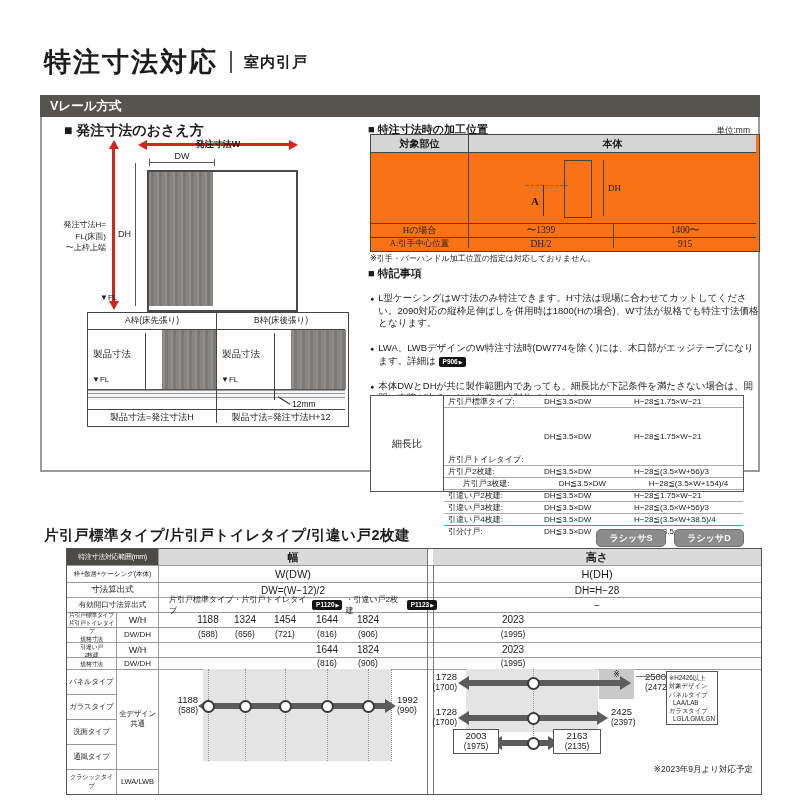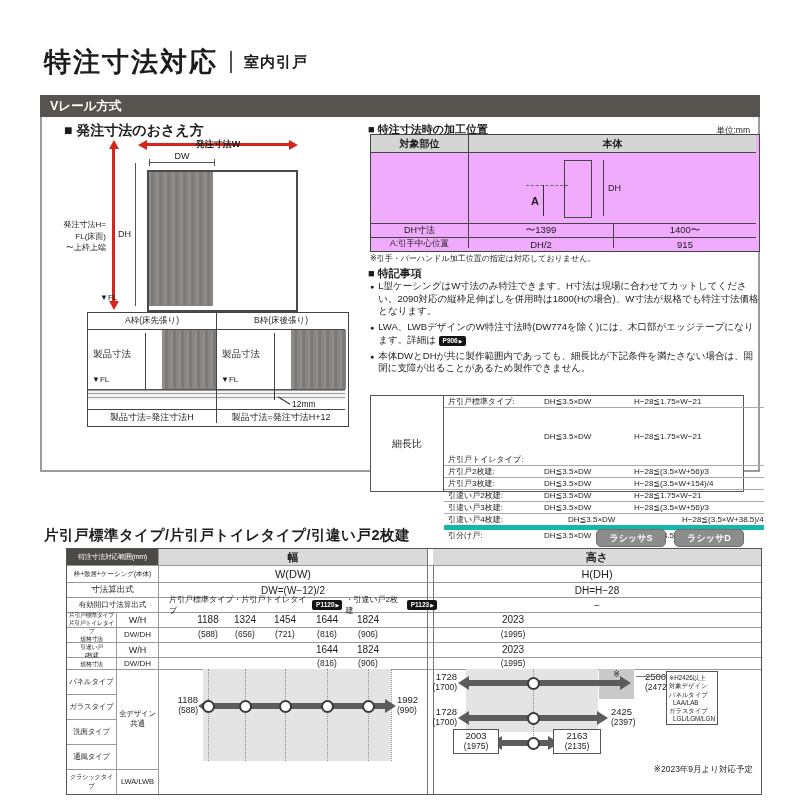--- a/index.html
+++ b/index.html
@@ -23,21 +23,21 @@
   .rtl{border-top:5px solid transparent;border-bottom:5px solid transparent;border-right:9px solid #d6251d;}
   .rtr{border-top:5px solid transparent;border-bottom:5px solid transparent;border-left:9px solid #d6251d;}
   .rtu{border-left:5px solid transparent;border-right:5px solid transparent;border-bottom:9px solid #d6251d;}
   .rtd{border-left:5px solid transparent;border-right:5px solid transparent;border-top:9px solid #d6251d;}
   .wood{background:#868380;background-image:repeating-linear-gradient(90deg,#8f8c89 0 2px,#7c7976 2px 5px,#888582 5px 8px);}
   .num{line-height:1.12;font-size:9.5px;text-align:center;}
   .num .sub{font-size:8.5px;}
   .badge{display:inline-block;background:#141414;color:#fff;font-size:6.5px;font-weight:bold;
          border-radius:2px;padding:1px 3px 1px 4px;line-height:1.2;}
   .badge:after{content:"▶";font-size:5px;margin-left:1px;}
-  .bullet{display:flex;gap:4px;margin-bottom:3px;line-height:1.34;font-size:9.5px;}
+  .bullet{display:flex;gap:4px;margin-bottom:3px;line-height:1.34;font-size:9.5px;margin-top:12px;}
   .bullet .bm{font-size:7px;line-height:1;margin-top:3px;}
   .wv{position:absolute;width:44px;text-align:center;}
   .lblbox{position:absolute;background:#fff;border:1px solid #555;z-index:4;}
 </style>
 </head>
 <body>
 
 <div class="abs" style="left:44px;top:44px;display:flex;align-items:center;gap:12px;">
   <div style="font-size:27px;font-weight:bold;letter-spacing:2px;">特注寸法対応</div>
   <div style="width:2px;height:22px;background:#555;"></div>
@@ -106,37 +106,37 @@
       <div class="abs" style="left:204px;top:86px;font-size:8.5px;">12mm</div>
 
       <div class="abs" style="left:0;top:96px;width:257px;border-top:1px solid #444;"></div>
       <div class="abs c" style="left:0;top:97px;width:128px;height:14px;font-size:9px;">製品寸法=発注寸法H</div>
       <div class="abs c" style="left:129px;top:97px;width:128px;height:14px;font-size:9px;">製品寸法=発注寸法H+12</div>
     </div>
 
     <div class="abs" style="left:326px;top:5px;font-size:11px;font-weight:bold;">■ 特注寸法時の加工位置</div>
     <div class="abs" style="right:8px;top:8px;font-size:8.5px;">単位:mm</div>
 
-    <div class="abs" style="left:328px;top:17px;width:388px;height:116px;border:1.5px solid #444;background:#f0abfc;">
+    <div class="abs" style="left:328px;top:17px;width:388px;height:116px;border:1.5px solid #444;background:#f97316;font-family:Liberation Serif, serif;">
       <div class="abs" style="left:97px;top:0;width:1px;height:113px;background:#444;"></div>
       <div class="abs" style="left:0;top:17px;width:385px;border-top:1px solid #444;"></div>
       <div class="abs c" style="left:0;top:0;width:97px;height:17px;background:#d5d5d5;font-size:10px;font-weight:bold;">対象部位</div>
       <div class="abs c" style="left:98px;top:0;width:287px;height:17px;background:#d5d5d5;font-size:10px;font-weight:bold;">本体</div>
 
       <div class="abs" style="left:193px;top:25px;width:26px;height:56px;border:1.5px solid #444;"></div>
       <div class="abs" style="left:232px;top:25px;width:1px;height:56px;background:#444;"></div>
       <div class="abs" style="left:237px;top:48px;font-size:9px;">DH</div>
       <div class="abs" style="left:155px;top:50px;width:42px;border-top:1px dashed #666;"></div>
       <div class="abs" style="left:193px;top:47px;width:1px;height:7px;background:#333;"></div>
       <div class="abs" style="left:172px;top:50px;width:1px;height:31px;background:#333;"></div>
       <div class="abs" style="left:160px;top:60px;font-size:11px;font-weight:bold;">A</div>
 
       <div class="abs" style="left:0;top:88px;width:385px;border-top:1px solid #444;"></div>
       <div class="abs" style="left:242px;top:88px;width:1px;height:25px;background:#444;"></div>
-      <div class="abs c" style="left:0;top:89px;width:97px;height:13px;font-size:9px;">DH寸法</div>
+      <div class="abs c" style="left:0;top:89px;width:97px;height:13px;font-size:9px;">Hの場合</div>
       <div class="abs c" style="left:98px;top:89px;width:144px;height:13px;font-size:9.5px;">〜1399</div>
       <div class="abs c" style="left:243px;top:89px;width:142px;height:13px;font-size:9.5px;">1400〜</div>
 
       <div class="abs" style="left:0;top:102px;width:385px;border-top:1px solid #444;"></div>
       <div class="abs c" style="left:0;top:103px;width:97px;height:12px;font-size:8.5px;">A:引手中心位置</div>
       <div class="abs c" style="left:98px;top:103px;width:144px;height:12px;font-size:9.5px;">DH/2</div>
       <div class="abs c" style="left:243px;top:103px;width:142px;height:12px;font-size:9.5px;">915</div>
     </div>
 
     <div class="abs" style="left:328px;top:136px;font-size:8px;">※引手・バーハンドル加工位置の指定は対応しておりません。</div>
@@ -170,36 +170,36 @@
         <div style="flex:1;display:flex;align-items:center;border-bottom:1px solid #aaa;font-size:8px;">
           <span style="width:96px;padding-left:4px;margin-top:46px;">片引戸トイレタイプ:</span>
           <span style="width:90px;">DH≦3.5×DW</span>
           <span>H−28≦1.75×W−21</span>
         </div>
         <div style="flex:1;display:flex;align-items:center;border-bottom:1px solid #aaa;font-size:8px;">
           <span style="width:96px;padding-left:4px;">片引戸2枚建:</span>
           <span style="width:90px;">DH≦3.5×DW</span>
           <span>H−28≦(3.5×W+56)/3</span>
         </div>
-        <div style="flex:1;display:flex;align-items:center;border-bottom:1px solid #aaa;font-size:8px;">
+        <div style="flex:1;display:flex;align-items:center;border-bottom:1px solid #aaa;font-size:8px;justify-content:center;">
           <span style="width:96px;padding-left:4px;">片引戸3枚建:</span>
           <span style="width:90px;">DH≦3.5×DW</span>
           <span>H−28≦(3.5×W+154)/4</span>
         </div>
         <div style="flex:1;display:flex;align-items:center;border-bottom:1px solid #aaa;font-size:8px;">
           <span style="width:96px;padding-left:4px;">引違い戸2枚建:</span>
           <span style="width:90px;">DH≦3.5×DW</span>
           <span>H−28≦1.75×W−21</span>
         </div>
         <div style="flex:1;display:flex;align-items:center;border-bottom:1px solid #aaa;font-size:8px;">
           <span style="width:96px;padding-left:4px;">引違い戸3枚建:</span>
           <span style="width:90px;">DH≦3.5×DW</span>
           <span>H−28≦(3.5×W+56)/3</span>
         </div>
-        <div style="flex:1;display:flex;align-items:center;border-bottom:5px solid #14b8a6;font-size:8px;gap:24px;">
+        <div style="flex:1;display:flex;align-items:center;border-bottom:1px solid #14b8a6;font-size:8px;">
           <span style="width:96px;padding-left:4px;">引違い戸4枚建:</span>
           <span style="width:90px;">DH≦3.5×DW</span>
           <span>H−28≦(3.5×W+38.5)/4</span>
         </div>
         <div style="flex:1;display:flex;align-items:center;font-size:8px;">
           <span style="width:96px;padding-left:4px;">引分け戸:</span>
           <span style="width:90px;">DH≦3.5×DW</span>
           <span>H−28≦(3.5×W+38.5)/4</span>
         </div>
       </div>

